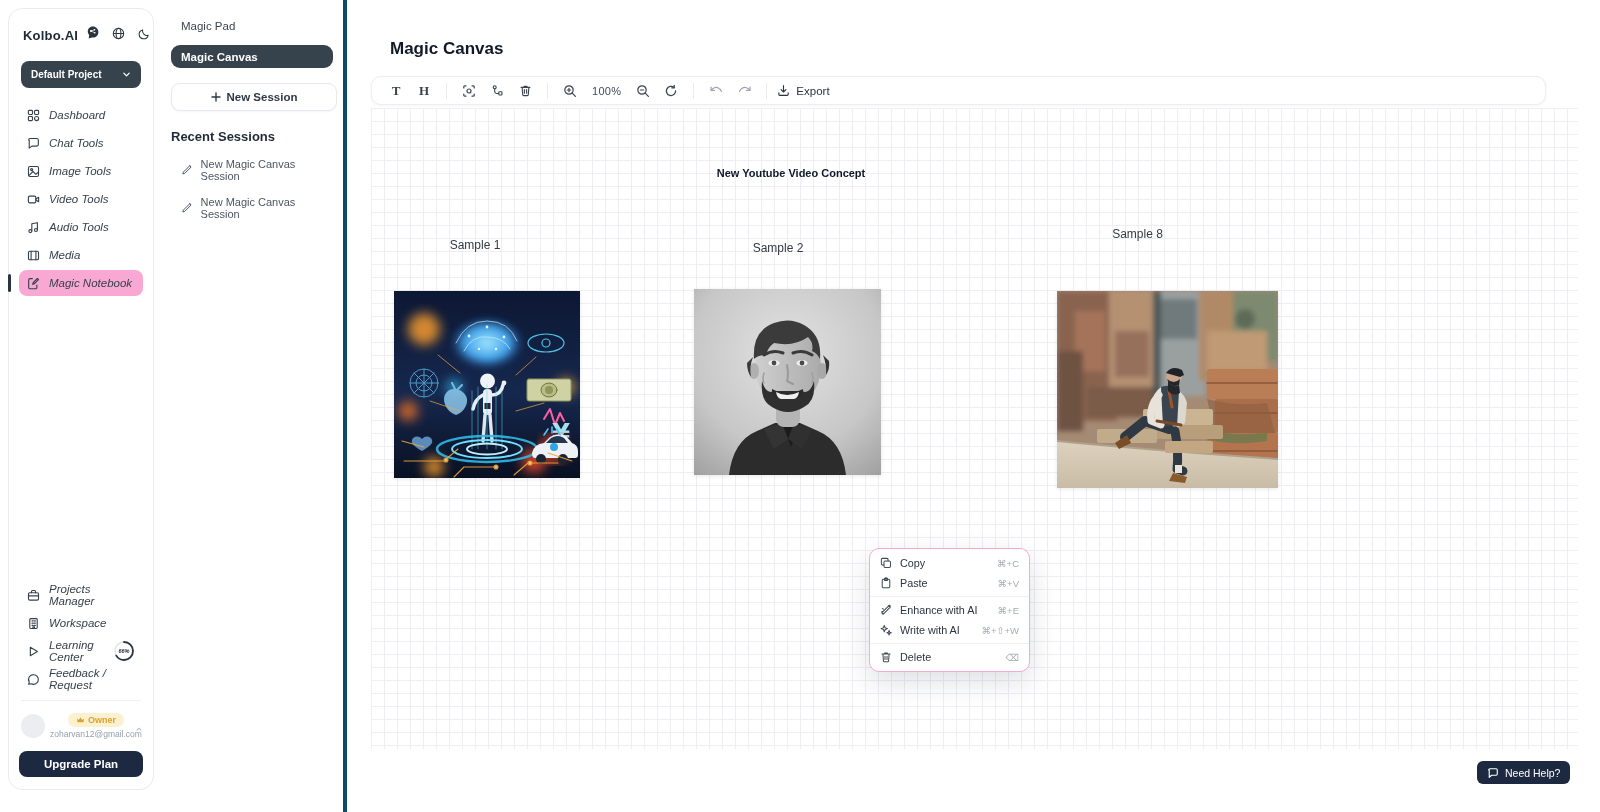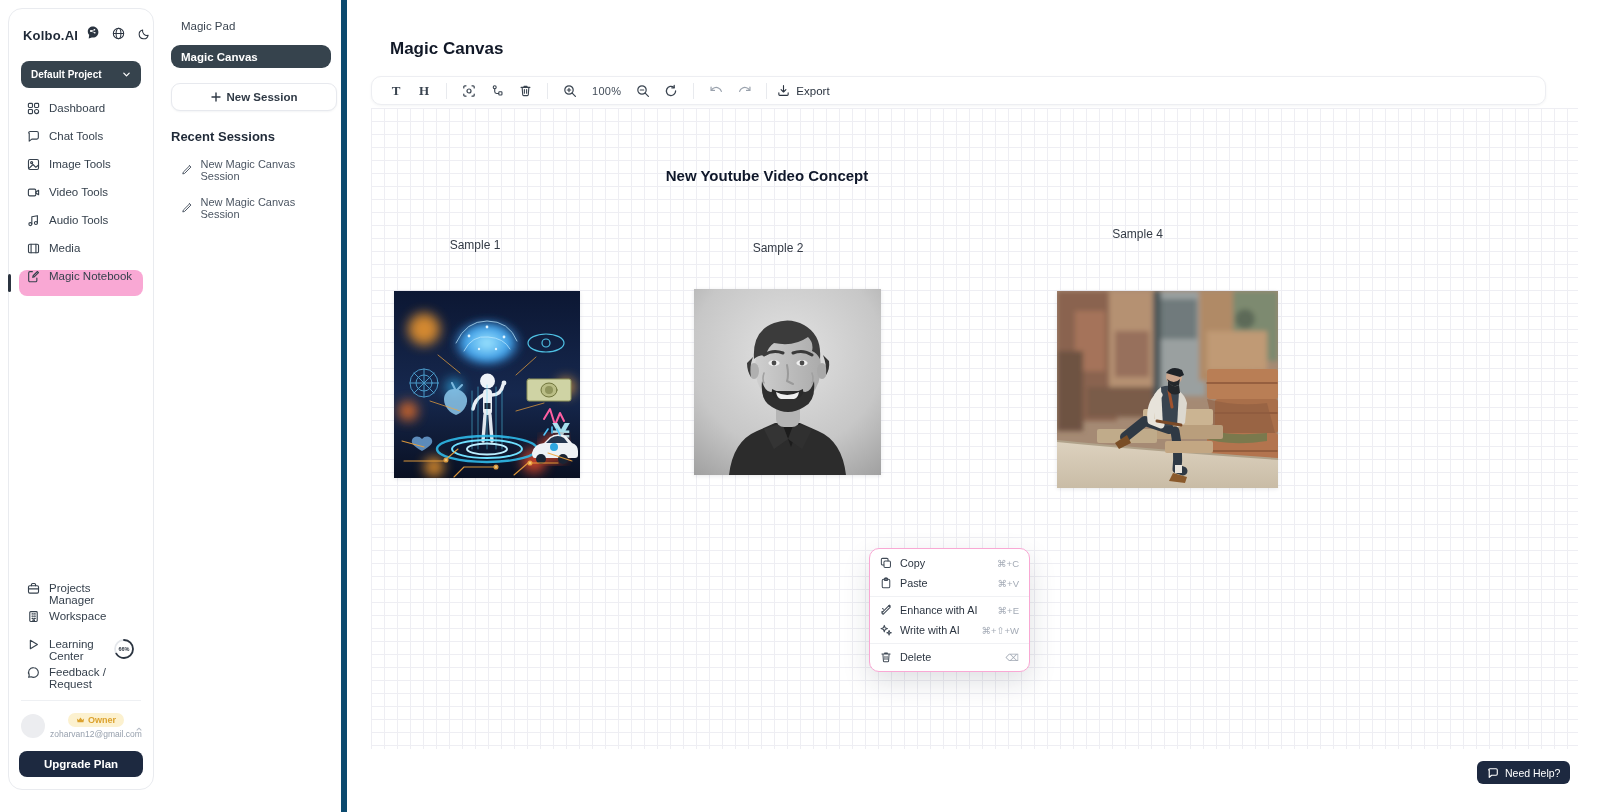--- a/index.html
+++ b/index.html
@@ -12,22 +12,22 @@
     background:#fff; border:1px solid #e9ebef; border-radius:14px; z-index:5;
     display:flex; flex-direction:column; padding:16px 10px 12px 10px; }
   .logo-row { display:flex; align-items:center; gap:7px; padding:0 4px; }
   .logo-text { font-size:13px; font-weight:800; letter-spacing:.2px; color:#1f2937; }
   .logo-row svg { flex:none; }
   .proj-btn { margin:16px 2px 0 2px; height:27px; background:#36434d; color:#fff;
     border:none; border-radius:8px; font-size:10px; font-weight:600;
     display:flex; align-items:center; justify-content:space-between; padding:0 10px; cursor:pointer;
     font-family:"Liberation Sans", sans-serif; }
   .nav { margin-top:14px; display:flex; flex-direction:column; gap:2px; }
-  .nav-item { position:relative; display:flex; gap:9px; height:26px;
-    padding:0 8px; border-radius:8px; font-size:11.5px; font-weight:500; color:#36414d; cursor:pointer; }
+  .nav-item { position:relative; display:flex; align-items:center; gap:9px; height:26px;
+    padding:0 8px; border-radius:8px; font-size:11.5px; font-weight:500; color:#36414d; cursor:pointer;font-style:italic; }
   .nav-item svg { flex:none; }
   .nav-item.active { background:#f9a8d4; }
   .active-bar { position:absolute; left:-11px; top:4px; width:3px; height:18px;
     background:#2b3440; border-radius:2px; }
   .spacer { flex:1; }
   .divider-h { height:1px; background:#eef0f3; margin:8px 2px; }
   .user-row { display:flex; align-items:center; gap:6px; padding:4px 2px 2px 2px; position:relative; }
   .avatar { width:24px; height:24px; border-radius:50%; background:#ecedf0; flex:none; }
   .user-meta { display:flex; flex-direction:column; align-items:center; gap:2px; flex:1; min-width:0; }
   .owner-badge { display:flex; align-items:center; gap:3px; background:#fcf1cf; color:#dca22e;
@@ -37,21 +37,21 @@
   .upgrade-btn { margin-top:10px; height:26px; background:#1d2940; color:#fff; border:none;
     border-radius:8px; font-size:11.5px; font-weight:700; cursor:pointer;
     font-family:"Liberation Sans", sans-serif; }
   .ring-badge { margin-left:auto; position:relative; width:22px; height:22px; flex:none; }
   .ring-badge svg { position:absolute; inset:0; }
   .ring-badge .pct { position:absolute; inset:0; display:flex; align-items:center;
     justify-content:center; font-size:5.5px; font-weight:700; color:#2b3440; }
 
   
   .panel { position:absolute; left:155px; top:0; width:192px; height:812px;
-    background:#fff; border-right:6px solid #0c4a6e; padding:14px 10px 0 16px; }
+    background:#fff; border-right:4px solid #0c4a6e; padding:14px 10px 0 16px; }
   .panel-item { display:flex; align-items:center; height:24px; padding:0 10px;
     font-size:11.5px; color:#3b4551; font-weight:500; cursor:pointer; border-radius:9px; }
   .panel-item.active { background:#36434d; color:#fff; height:23px; margin-top:7px; font-weight:600; }
   .new-session { margin-top:15px; width:166px; height:28px; background:#fff;
     border:1px solid #e7e9ee; border-radius:9px; box-shadow:0 1px 2px rgba(20,30,50,.05);
     display:flex; align-items:center; justify-content:center; gap:6px;
     font-size:11.5px; font-weight:600; color:#2f3945; cursor:pointer;
     font-family:"Liberation Sans", sans-serif; }
   .recent-title { margin-top:18px; font-size:13px; font-weight:700; color:#1f2937; }
   .session-item { display:flex; align-items:center; gap:8px; margin-top:14px; padding-left:10px;
@@ -73,22 +73,22 @@
   .export-btn { display:flex; align-items:center; gap:6px; border:none; background:transparent;
     font-size:11.5px; color:#2b3440; font-weight:500; cursor:pointer;
     font-family:"Liberation Sans", sans-serif; }
 
   .canvas { position:absolute; left:371px; top:108px; width:1207px; height:641px; background:#fff;
     background-image:
       linear-gradient(to right, #eeeef3 1px, transparent 1px),
       linear-gradient(to bottom, #eeeef3 1px, transparent 1px);
     background-size:13px 13px; }
 
-  .canvas-heading { position:absolute; left:537px; top:167px; width:460px; text-align:center;
-    font-size:15px; font-weight:700; color:#0f172a; cursor:move; }
+  .canvas-heading { position:absolute; left:561px; top:167px; width:460px; text-align:center;
+    font-size:11px; font-weight:700; color:#0f172a; cursor:move; }
   .sample-label { position:absolute; font-size:12px; color:#333a45; cursor:move; }
   .canvas-img { position:absolute; cursor:move; box-shadow:0 1px 4px rgba(20,30,50,.10); }
   .canvas-img svg { display:block; }
 
   
   .ctx-menu { position:absolute; left:869px; top:548px; width:161px; background:#fff;
     border:1px solid #f9a8d4; border-radius:10px; box-shadow:0 10px 28px rgba(25,35,55,.14);
     padding:4px 0; z-index:8; }
   .ctx-item { display:flex; align-items:center; gap:8px; height:20px; padding:0 10px;
     font-size:10.8px; color:#2b3440; cursor:pointer; }
@@ -353,21 +353,21 @@
       <span>Export</span>
     </button>
   </div>
 
   <div class="canvas"></div>
 
   <div class="canvas-heading">New Youtube Video Concept</div>
 
   <div class="sample-label" style="left:430px; top:232px; width:90px; text-align:center;margin-top:6px;">Sample 1</div>
   <div class="sample-label" style="left:733px; top:241px; width:90px; text-align:center;">Sample 2</div>
-  <div class="sample-label" style="left:1090px; top:227px; width:95px; text-align:center;">Sample 4</div>
+  <div class="sample-label" style="left:1090px; top:227px; width:95px; text-align:center;">Sample 8</div>
 
   <div class="canvas-img" style="left:394px; top:291px; width:186px; height:187px;">
     <svg width="186" height="187" viewBox="0 0 186 187">
       <defs>
         <linearGradient id="bg1" x1="0" y1="0" x2="0" y2="1">
           <stop offset="0" stop-color="#0c1733"></stop>
             <stop offset=".55" stop-color="#16284e"></stop>
             <stop offset="1" stop-color="#091022"></stop>
         </linearGradient>
         <radialGradient id="brainG" cx=".5" cy=".5" r=".5">

